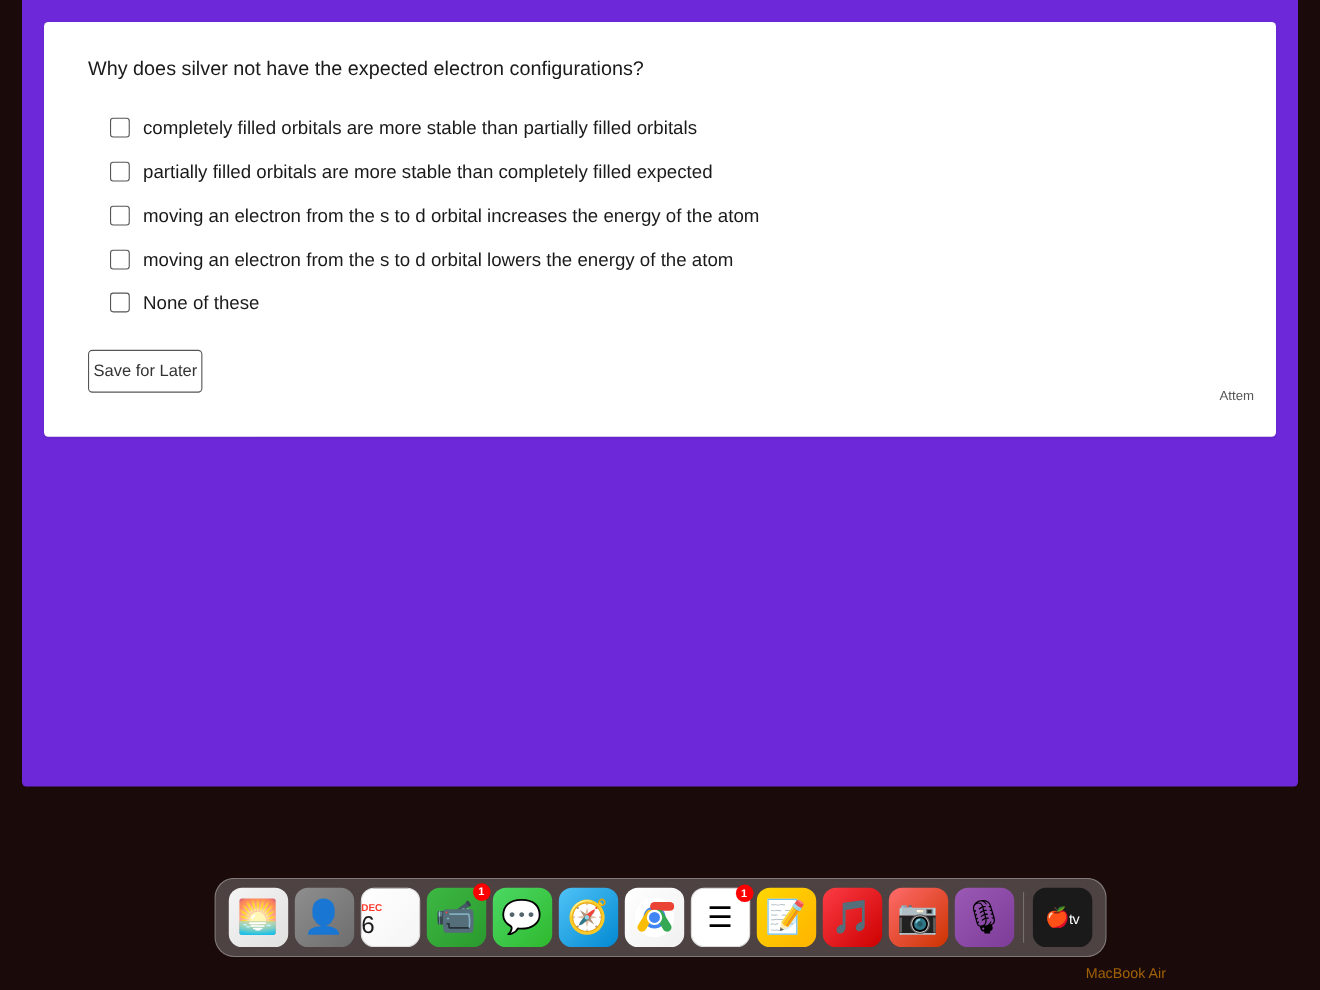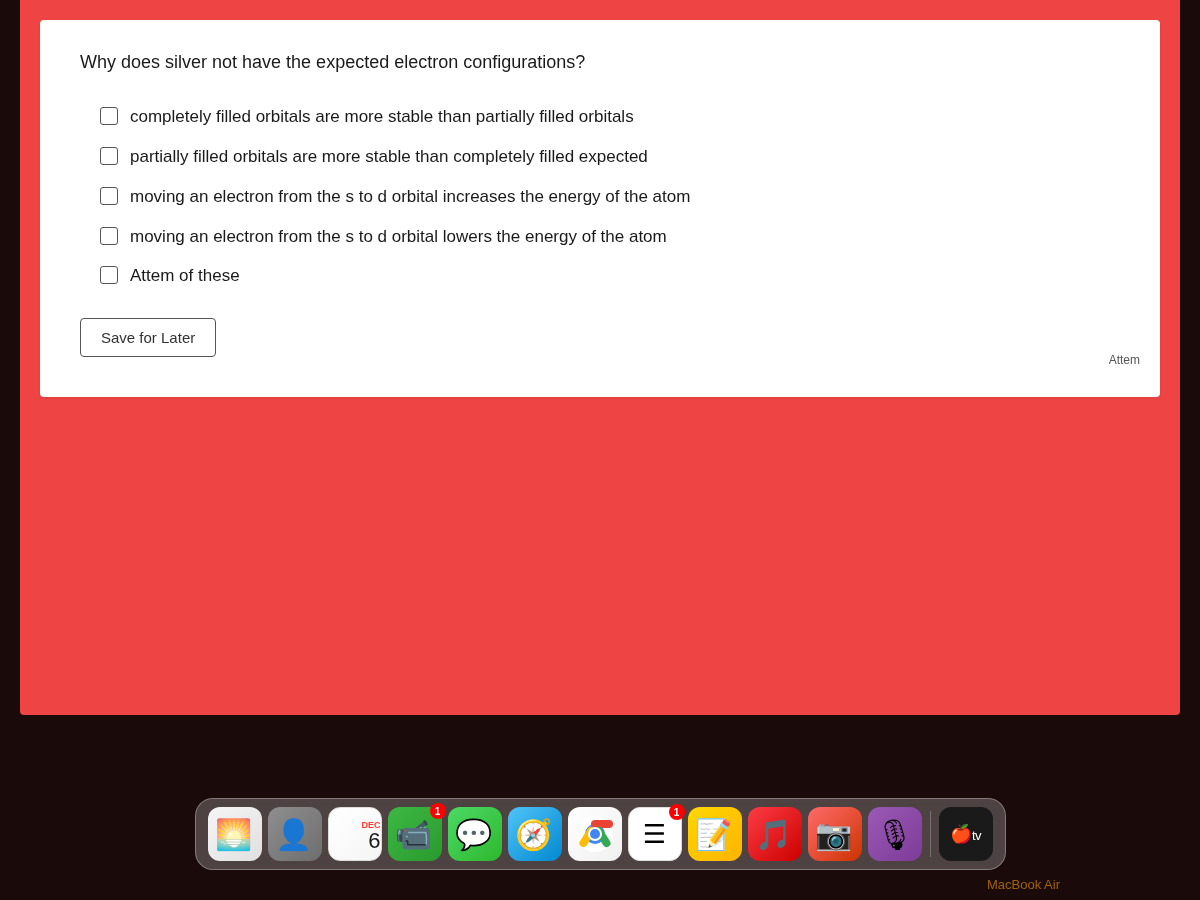--- a/index.html
+++ b/index.html
@@ -8,21 +8,21 @@
       width: 1200px;
       height: 900px;
       background: #1a0a0a;
       font-family: -apple-system, BlinkMacSystemFont, 'Helvetica Neue', Arial, sans-serif;
       overflow: hidden;
       position: relative;
     }
 
     
     .main-content {
-      background: #ef4444;
+      background: #6d28d9;
       width: 1160px;
       margin: 0 auto;
       position: absolute;
       top: 0;
       left: 20px;
       right: 20px;
       bottom: 185px;
       border-bottom-left-radius: 4px;
       border-bottom-right-radius: 4px;
     }
@@ -72,21 +72,21 @@
     .option-label {
       font-size: 17px;
       color: #1a1a1a;
       line-height: 1.4;
       font-weight: 400;
     }
 
     .save-later-btn {
       border: 1.5px solid #555;
       background: white;
-      padding: 10px 20px;
+      padding: 10px 4px;
       font-size: 15px;
       color: #333;
       border-radius: 4px;
       cursor: pointer;
       font-family: inherit;
     }
 
     .attempt-label {
       position: absolute;
       right: 20px;
@@ -157,21 +157,21 @@
     .app-reminders { background: linear-gradient(135deg, #fff 0%, #f5f5f5 100%); border: 1px solid #ddd; }
     .app-notes { background: linear-gradient(135deg, #ffd700 0%, #ffb300 100%); }
     .app-music { background: linear-gradient(135deg, #fc3c44 0%, #cc0000 100%); }
     .app-photos-app { background: linear-gradient(135deg, #ff6b6b 0%, #cc3300 100%); }
     .app-podcasts { background: linear-gradient(135deg, #9b59b6 0%, #7d3c98 100%); }
     .app-apple-tv { background: #1a1a1a; }
 
     .calendar-icon-content {
       display: flex;
       flex-direction: column;
-      align-items: flex-end;
+      align-items: flex-start;
       justify-content: center;
       width: 100%;
       height: 100%;
     }
 
     .cal-month {
       font-size: 9px;
       color: #ff3b30;
       font-weight: 600;
       text-transform: uppercase;
@@ -231,21 +231,21 @@
         <li class="option-item">
           <span class="option-checkbox"></span>
           <span class="option-label">moving an electron from the s to d orbital increases the energy of the atom</span>
         </li>
         <li class="option-item">
           <span class="option-checkbox"></span>
           <span class="option-label">moving an electron from the s to d orbital lowers the energy of the atom</span>
         </li>
         <li class="option-item">
           <span class="option-checkbox"></span>
-          <span class="option-label">Attem of these</span>
+          <span class="option-label">None of these</span>
         </li>
       </ul>
 
     <button class="save-later-btn">Save for Later</button>
 
     <span class="attempt-label">Attem</span>
   </div>
 </div>
 
 <div class="dock-area">

